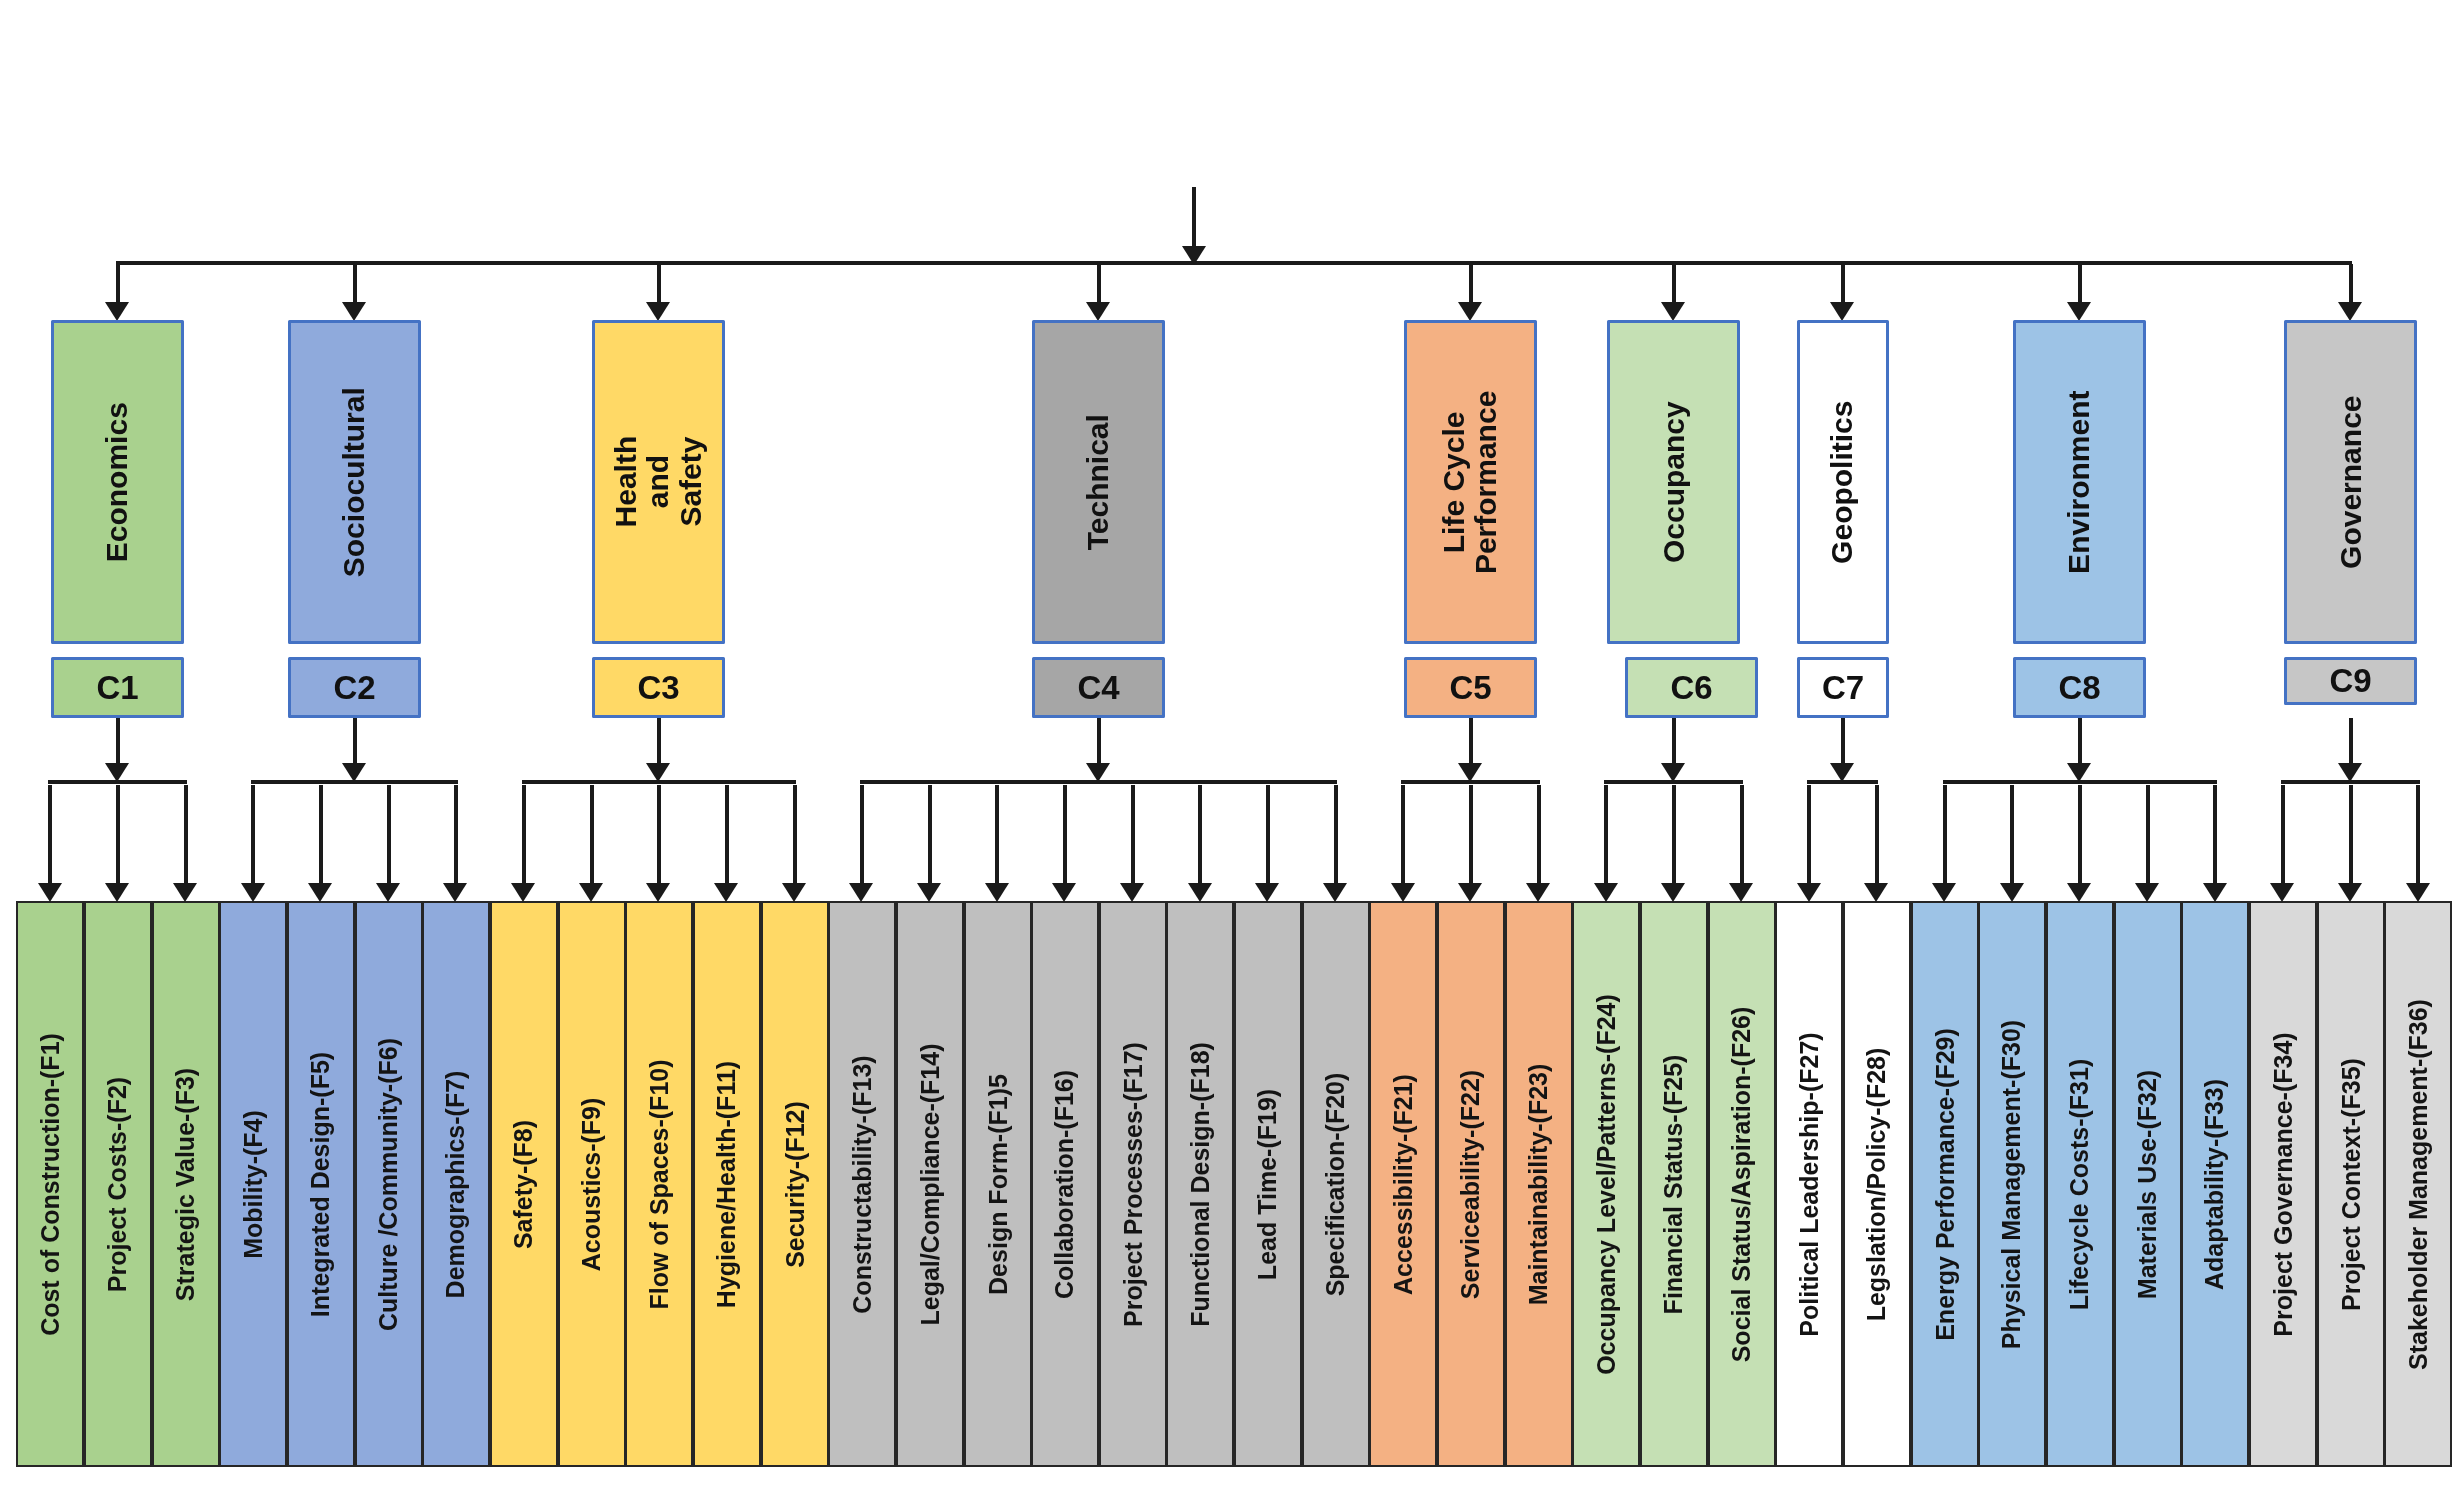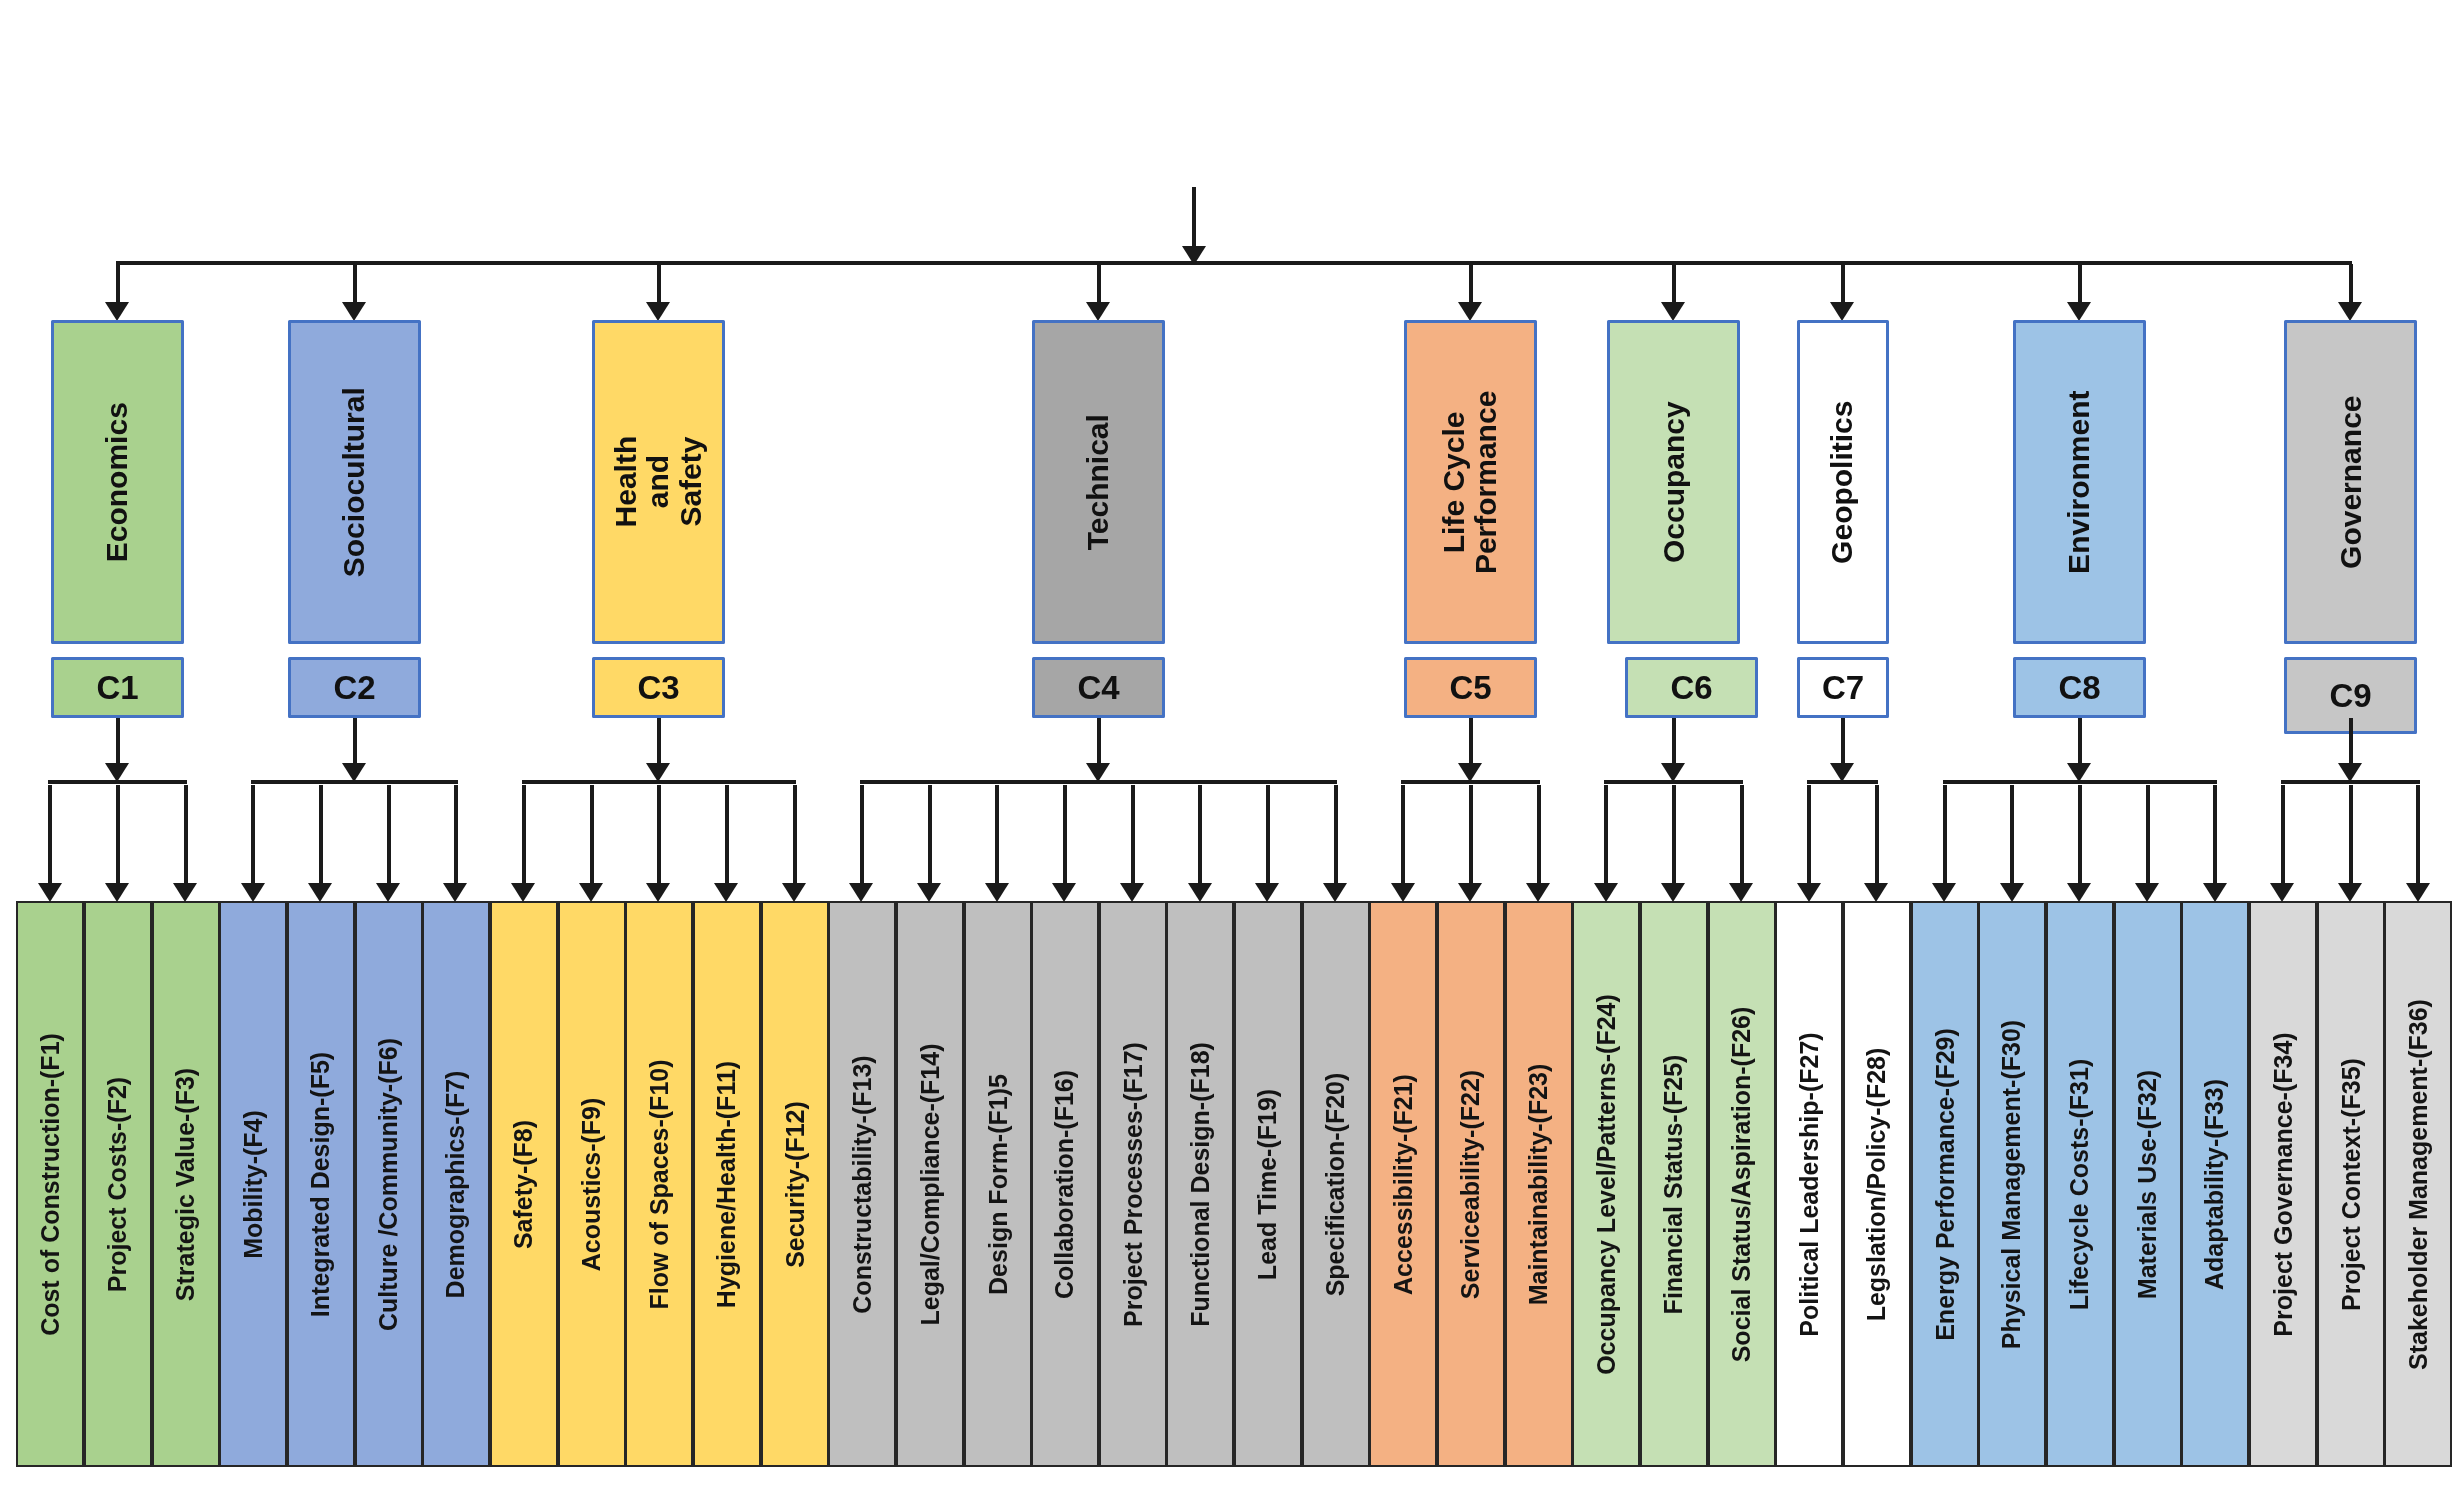--- a/index.html
+++ b/index.html
@@ -310,21 +310,21 @@
       <span class="leaftext">Project Context-(F35)</span>
     </div>
     <div class="box leafbox" style="left: 2384px; top: 901px; width: 68px; height: 566px; background: rgb(217, 217, 217);">
       <span class="leaftext">Stakeholder Management-(F36)</span>
     </div>
     <div class="line" style="left: 2349px; top: 264px; width: 3.7px; height: 38px;"></div>
     <div class="arrowhead" style="left: 2338px; top: 302px;"></div>
     <div class="box bluebox" style="left: 2284px; top: 320px; width: 133px; height: 324px; background: rgb(198, 198, 198);">
       <span class="vtext">Governance</span>
     </div>
-    <div class="box bluebox" style="left: 2284px; top: 657px; width: 133px; height: 77px; background: rgb(198, 198, 198);">
+    <div class="box bluebox" style="left: 2284px; top: 657px; width: 133px; height: 48px; background: rgb(198, 198, 198);">
       <span class="codetext">C9</span>
     </div>
     <div class="line" style="left: 2349px; top: 718px; width: 3.7px; height: 46px;"></div>
     <div class="arrowhead" style="left: 2338px; top: 763px;"></div>
     <div class="line" style="left: 2281px; top: 780px; width: 139px; height: 4.4px;"></div>
     <div class="line" style="left: 2281px; top: 785px; width: 3.7px; height: 98px;"></div>
     <div class="arrowhead" style="left: 2270px; top: 883px;"></div>
     <div class="line" style="left: 2349px; top: 785px; width: 3.7px; height: 98px;"></div>
     <div class="arrowhead" style="left: 2338px; top: 883px;"></div>
     <div class="line" style="left: 2416px; top: 785px; width: 3.7px; height: 98px;"></div>

